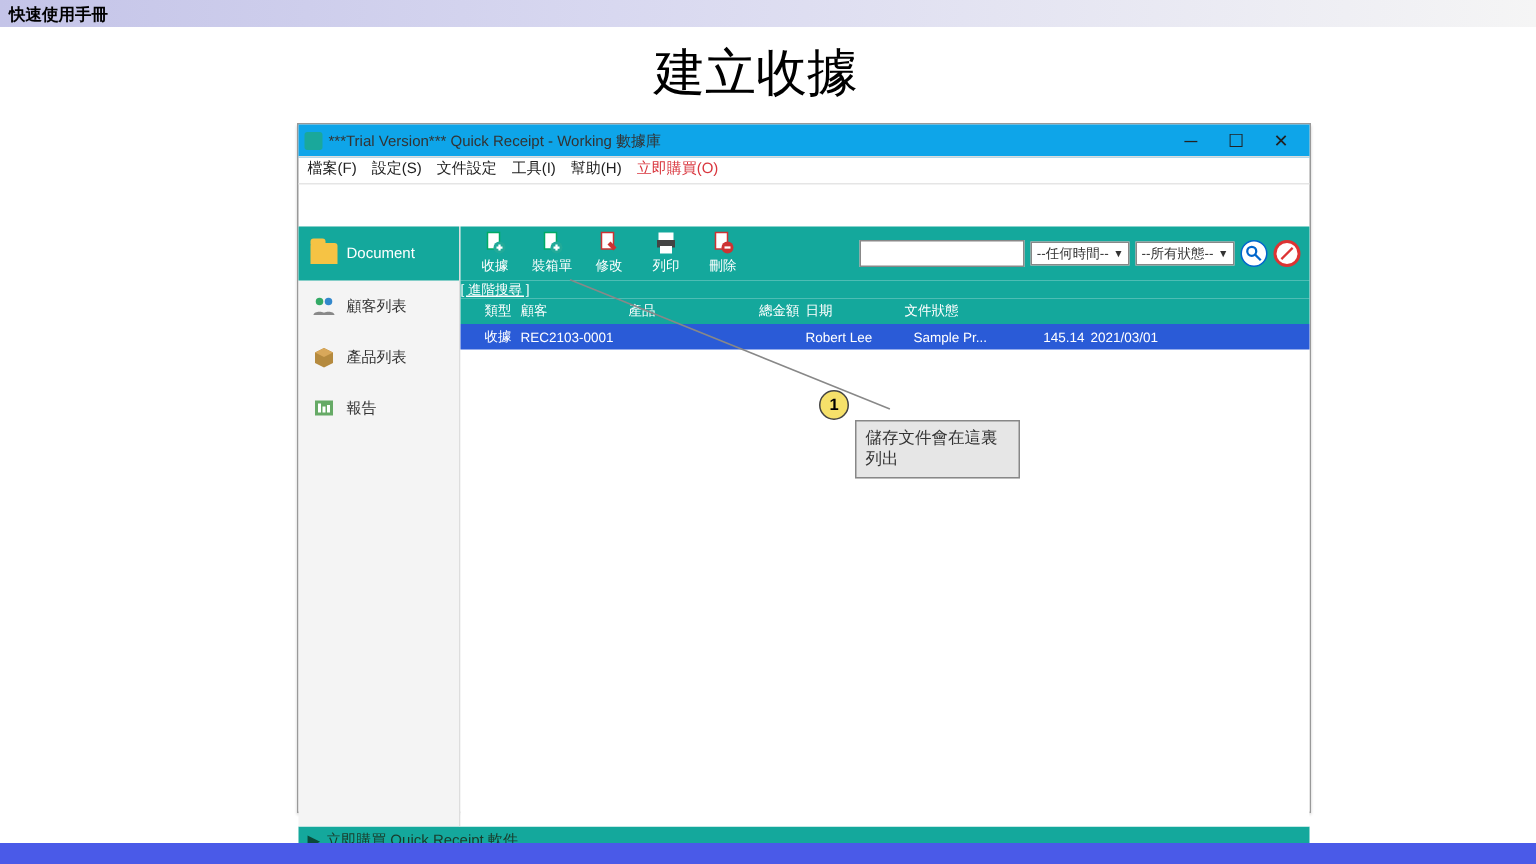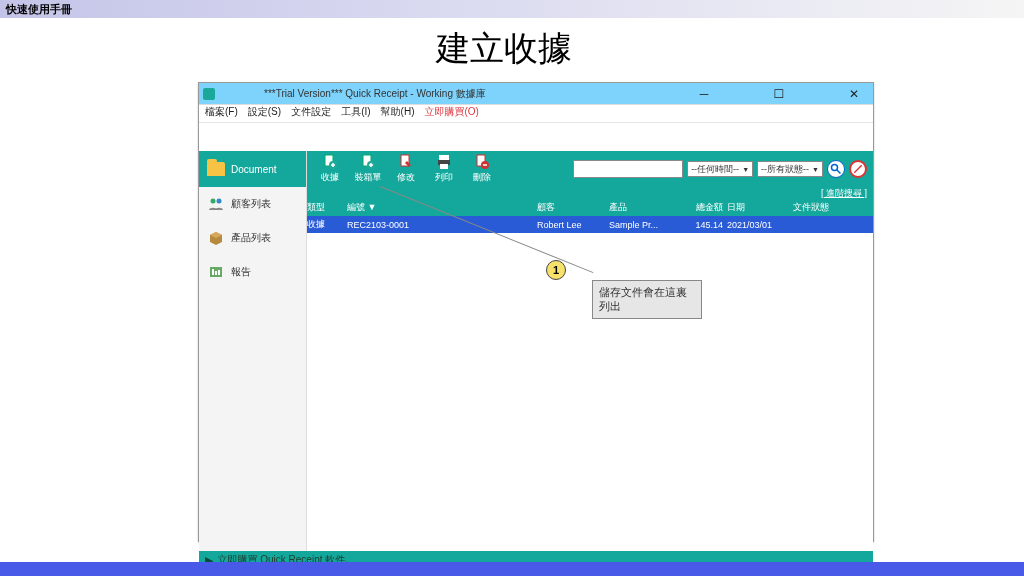--- a/index.html
+++ b/index.html
@@ -39,28 +39,27 @@
     left: 198px;
     top: 82px;
     width: 676px;
     height: 460px;
     background: #fff;
     border: 1px solid #999;
     box-shadow: 0 1px 2px rgba(0,0,0,0.2);
   }
   .titlebar {
     height: 22px;
-    background: #7dd3fc;
+    background: #0ea5e9;
     border-bottom: 1px solid #ddd;
     display: flex;
     align-items: center;
     font-size: 10px;
     padding: 0 4px;
     color: #333;
-    gap: 45px;
   }
   .titlebar .app-icon {
     width: 12px; height: 12px;
     background: #1aa89b;
     border-radius: 2px;
     margin-right: 4px;
     display: inline-block;
   }
   .titlebar .spacer { flex: 1; }
   .win-btn {
@@ -152,30 +151,30 @@
     background: #fff; color: #333; height: 16px; font-size: 9px;
     border: 1px solid #888; padding: 0 3px;
     display: flex; align-items: center; gap: 3px;
     min-width: 62px;
   }
   .combo .caret { font-size: 7px; }
   .circle-btn {
     width: 18px; height: 18px; border-radius: 50%;
     display: flex; align-items: center; justify-content: center;
   }
-  .adv { text-align: right; color: #fff; font-size: 9px; padding-right: 6px; text-decoration: underline; padding-left: 19px; }
+  .adv { color: #fff; font-size: 9px; padding-right: 6px; text-decoration: underline; }
   .grid-head {
     background: #14a89c;
     color: #fff;
     height: 17px;
     display: flex;
     font-size: 9px;
     align-items: center;
   }
-  .col-type { width: 40px; padding-left: 0; }
+  .col-type { width: 40px; padding-left: 16px; }
   .col-num  { width: 190px; }
   .col-cust { width: 72px; }
   .col-prod { width: 68px; }
   .col-amt  { width: 50px; text-align: right; padding-right: 4px; }
   .col-date { width: 62px; }
   .col-stat { flex: 1; padding-left: 4px; }
   .grid-row {
     background: #2a5bd7;
     color: #fff;
     height: 17px;
@@ -351,21 +350,20 @@
         <div class="circle-btn" style="background:#fff;border:2px solid #d33;">
           <svg width="12" height="12" viewBox="0 0 16 16">
               <line x1="3" y1="13" x2="13" y2="3" stroke="#d33" stroke-width="2"></line>
             </svg>
         </div>
       </div>
       <div class="adv" style="background:#14a89c;height:12px;line-height:12px;">[ 進階搜尋 ]</div>
 
       <div class="grid-head">
         <div class="col-type">類型</div>
-        <div class="col-num">編號 ▼</div>
         <div class="col-cust">顧客</div>
         <div class="col-prod">產品</div>
         <div class="col-amt">總金額</div>
         <div class="col-date">日期</div>
         <div class="col-stat">文件狀態</div>
       </div>
 
       <div class="grid-row">
         <div class="col-type">收據</div>
         <div class="col-num">REC2103-0001</div>
@@ -381,17 +379,17 @@
   <div class="statusbar">
     <span class="arrow">▶</span>
     <span>立即購買 Quick Receipt 軟件.</span>
   </div>
 </div>
 
 <div class="callout-line" style="left:380px; top:186px; width:230px; transform: rotate(22deg);"></div>
 <div class="callout-badge" style="left:546px; top:260px;">
   <span>1</span>
 </div>
-<div class="callout-box" style="left:570px; top:280px;margin-left:22px;">
+<div class="callout-box" style="left:570px; top:280px;">
   <span>儲存文件會在這裏列出</span>
 </div>
 
 <div class="blue-footer"></div>
 
 </body></html>

